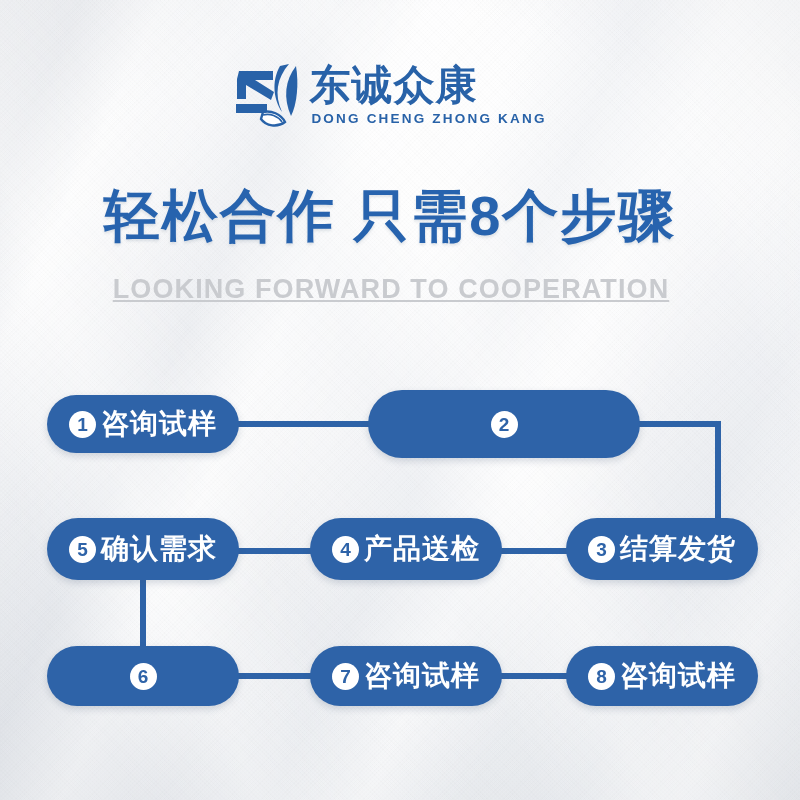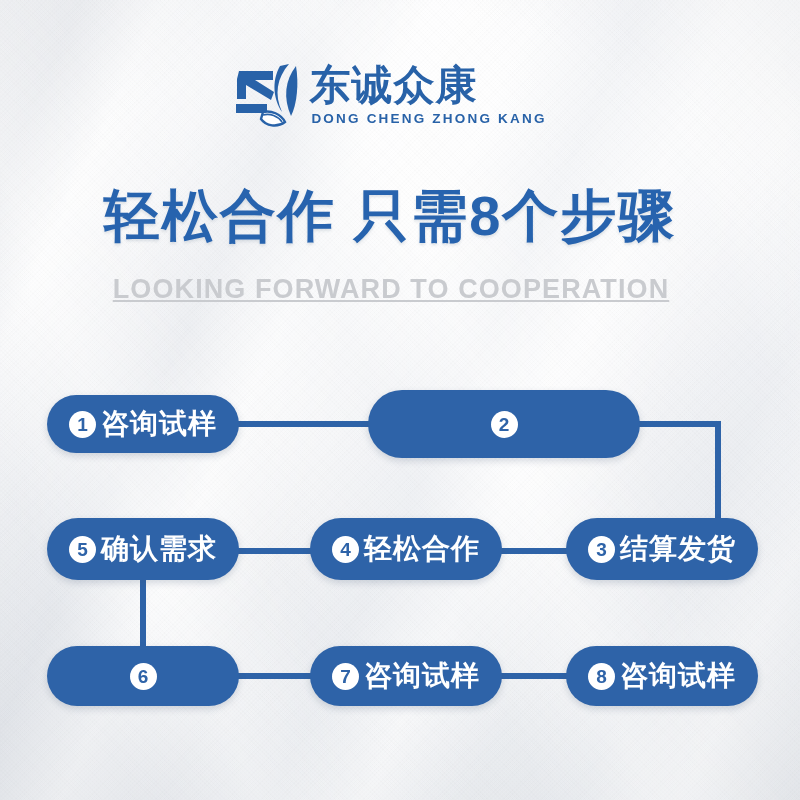--- a/index.html
+++ b/index.html
@@ -277,21 +277,21 @@
         <span class="pill-num">2</span>
       </div>
 
       <div class="pill" style="left:47px; top:518px; width:192px; height:62px;">
         <span class="pill-num">5</span>
         <span class="pill-label">确认需求</span>
       </div>
 
       <div class="pill" style="left:310px; top:518px; width:192px; height:62px;">
         <span class="pill-num">4</span>
-        <span class="pill-label">轻松合作</span>
+        <span class="pill-label">产品送检</span>
       </div>
 
       <div class="pill" style="left:566px; top:518px; width:192px; height:62px;">
         <span class="pill-num">3</span>
         <span class="pill-label">结算发货</span>
       </div>
 
       <div class="pill" style="left:47px; top:646px; width:192px; height:60px;">
         <span class="pill-num">6</span>
       </div>

